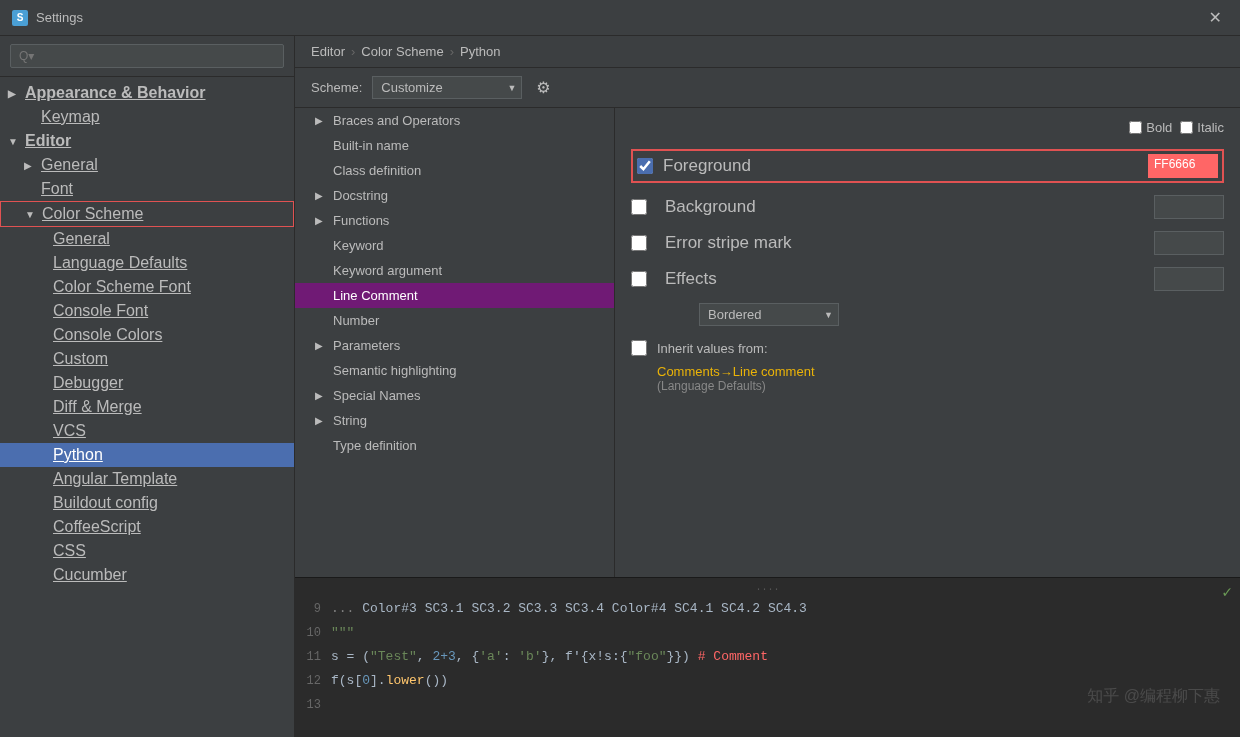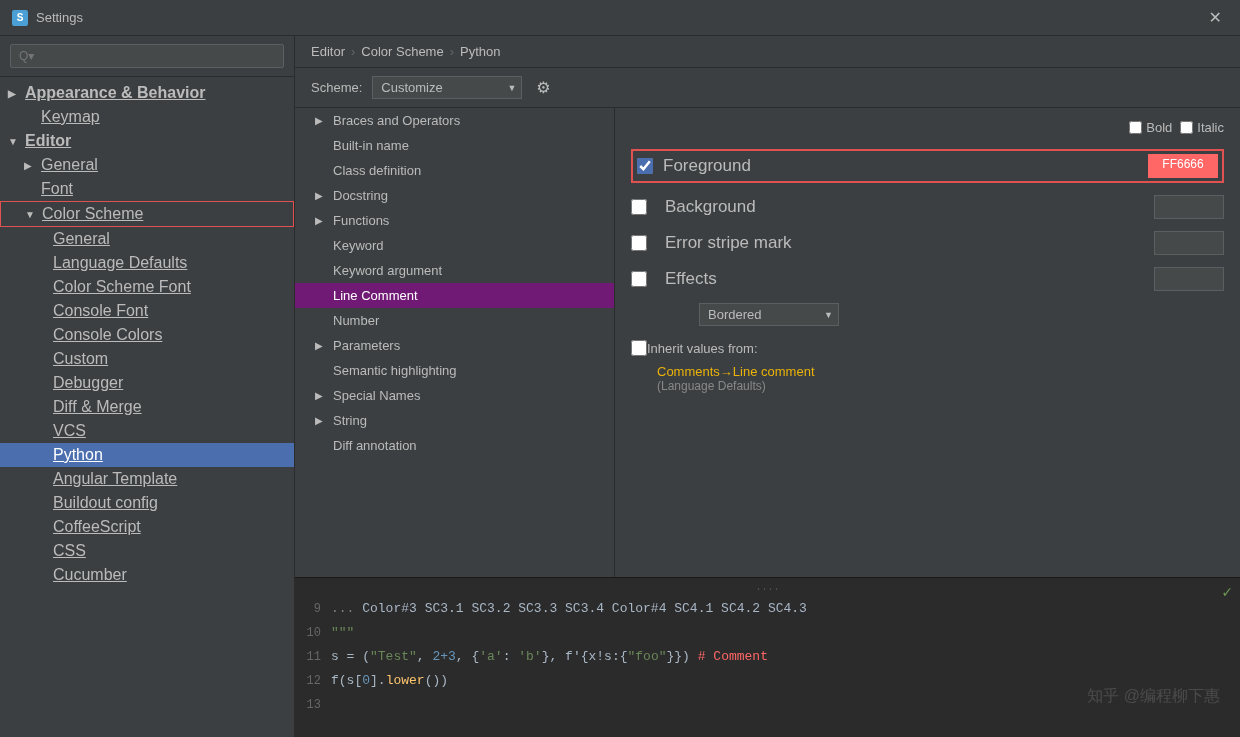--- a/index.html
+++ b/index.html
@@ -256,21 +256,20 @@
     }
     .prop-color-box {
       width: 70px;
       height: 24px;
       border: 1px solid #5a5f61;
       flex-shrink: 0;
     }
     .prop-color-box.active-fg {
       background: #FF6666;
       border: none;
-      text-align: center;
     }
     .prop-color-box.empty {
       background: #45494a;
     }
 
     
     .fg-row {
       display: flex;
       align-items: center;
       margin-bottom: 12px;
@@ -307,20 +306,21 @@
       top: 50%;
       transform: translateY(-50%);
       font-size: 9px;
       color: #bbb;
       pointer-events: none;
     }
 
     .inherit-row {
       display: flex;
       align-items: center;
+      gap: 10px;
       margin-bottom: 8px;
       margin-top: 8px;
     }
     .inherit-label { color: #bbb; font-size: 13px; }
 
     .inherit-link {
       color: #eab308;
       font-size: 13px;
       cursor: pointer;
       text-decoration: none;
@@ -581,21 +581,21 @@
             <div class="middle-item">
               <span class="arrow">▶</span>
               <span>Special Names</span>
             </div>
             <div class="middle-item">
               <span class="arrow">▶</span>
               <span>String</span>
             </div>
             <div class="middle-item">
               <span class="arrow"></span>
-              <span>Diff annotation</span>
+              <span>Type definition</span>
             </div>
           </div>
 
         <div class="props-panel">
 
           <div class="bold-italic-row">
             <label class="bi-check">
               <input type="checkbox" style="">
               <span>Bold</span>
             </label>

